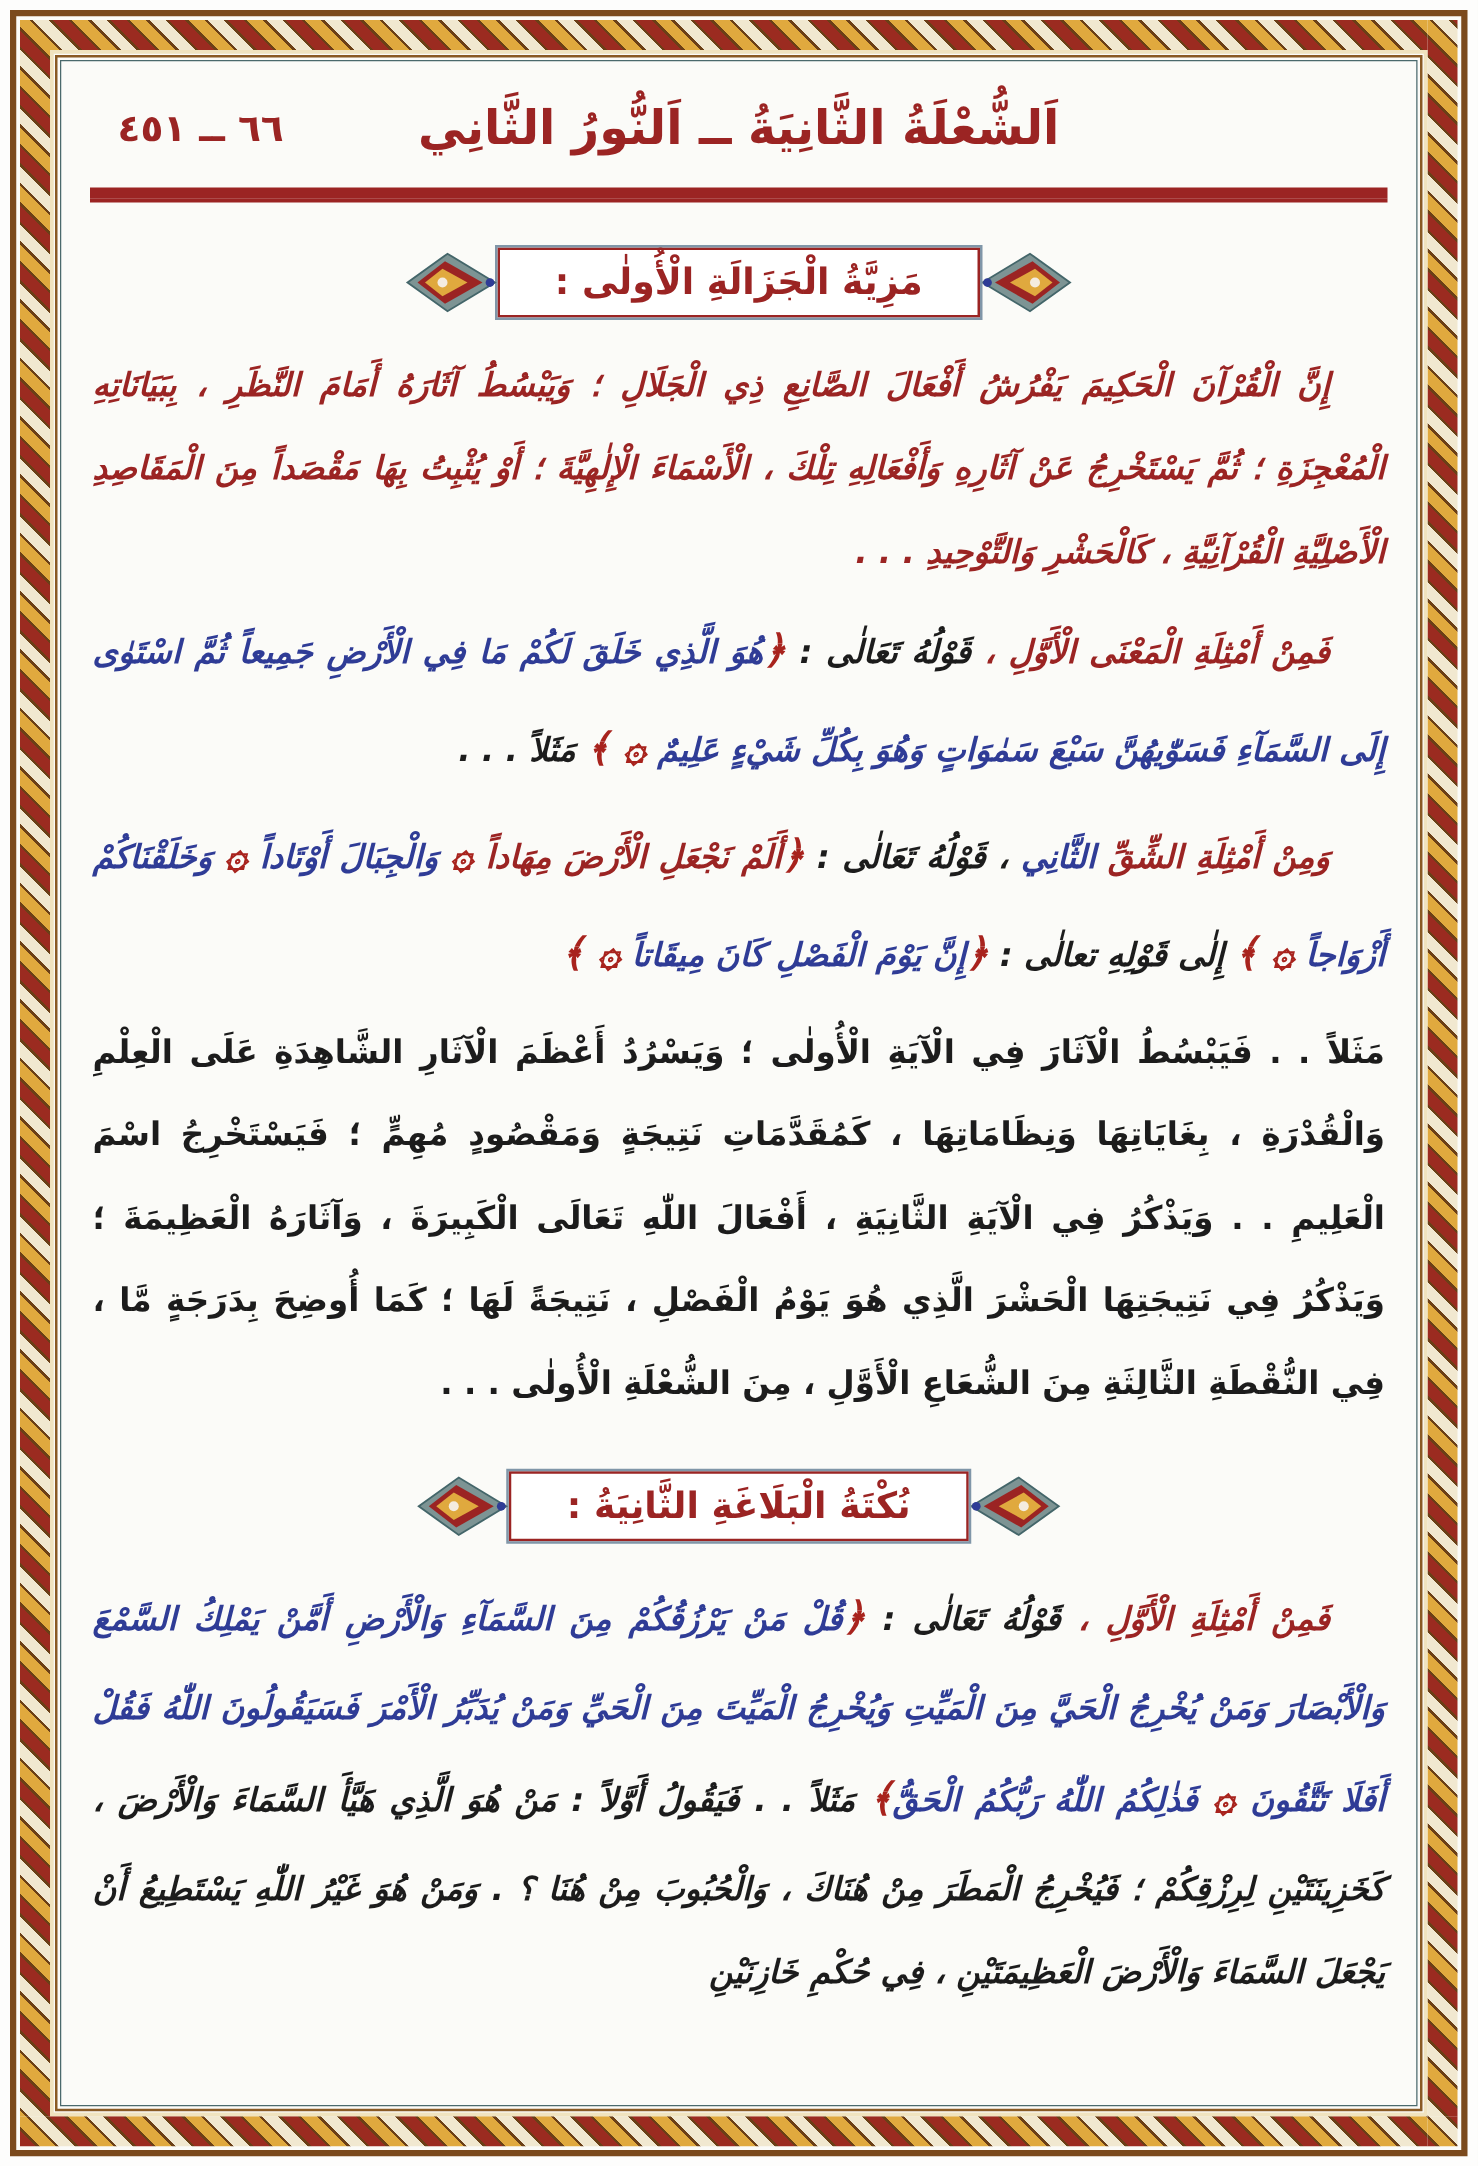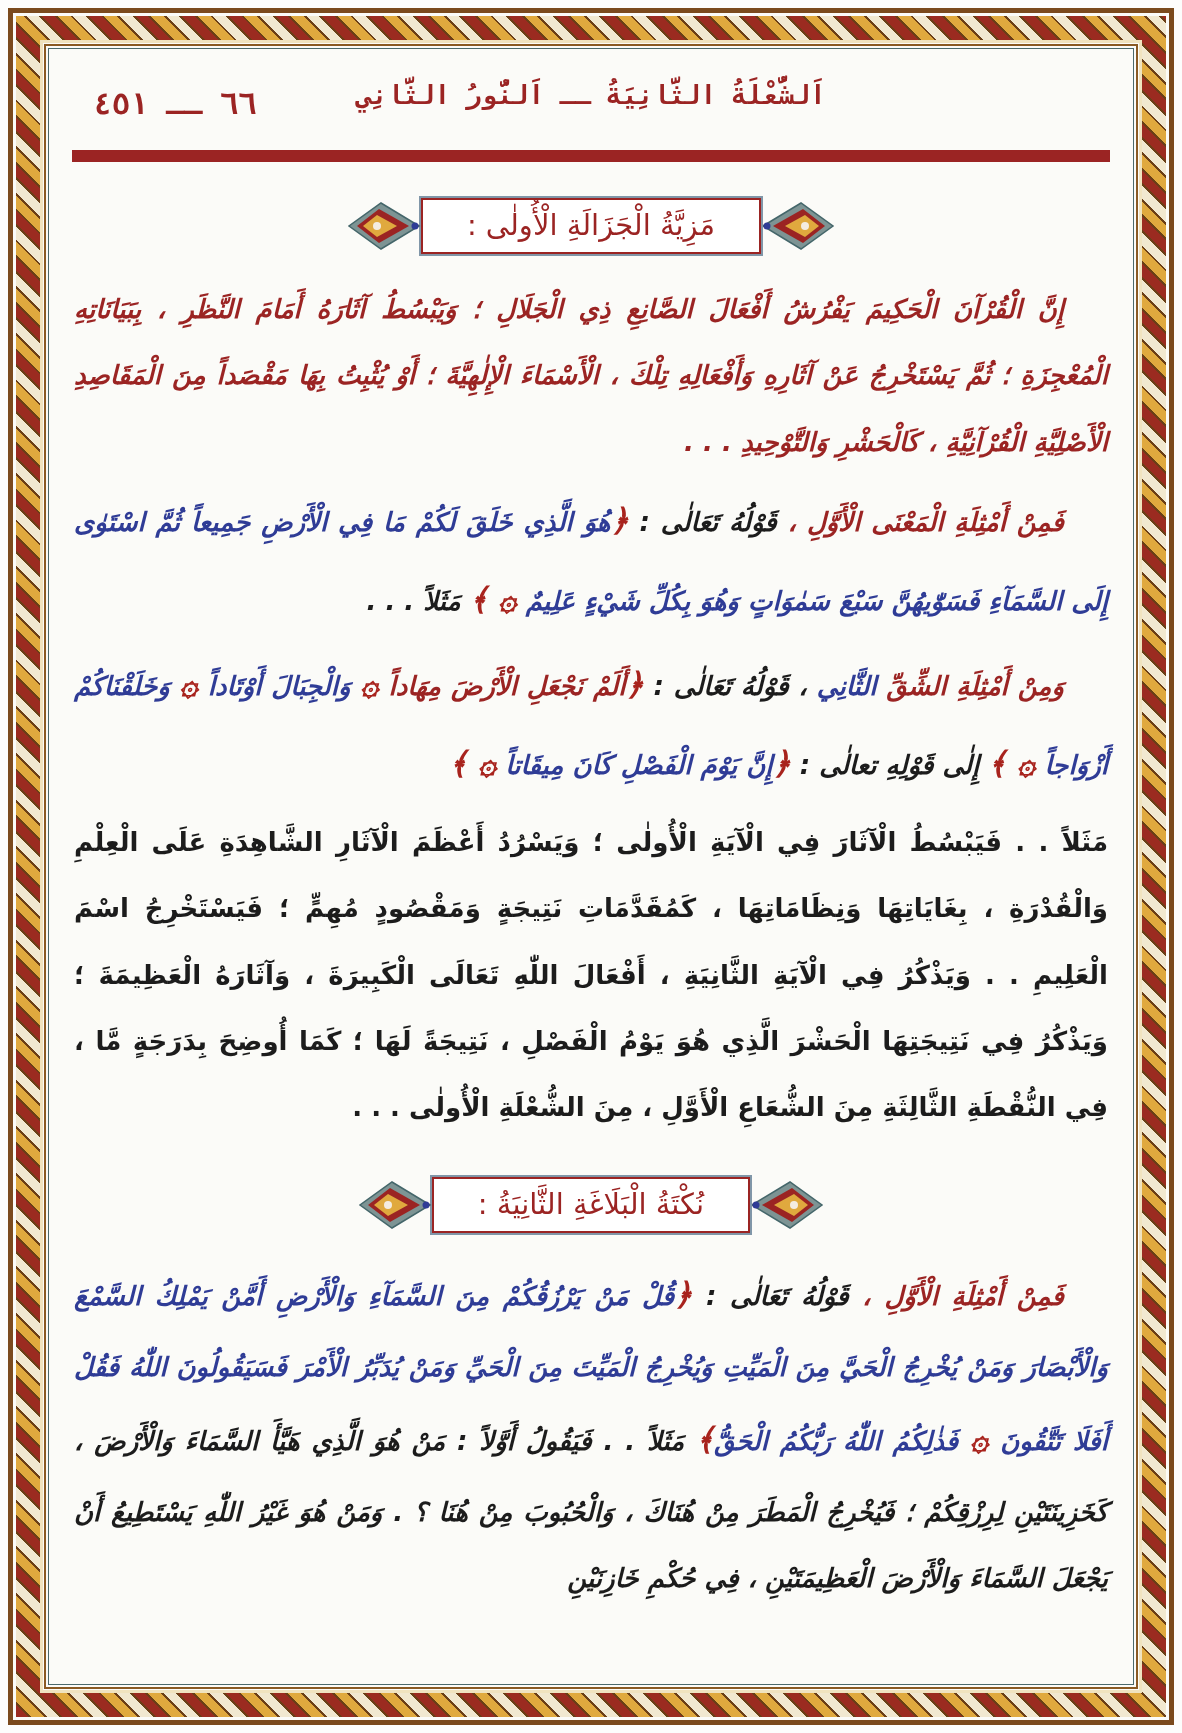--- a/index.html
+++ b/index.html
@@ -34,46 +34,46 @@
   .frame-brown-inner{position:absolute;inset:44px;border:2px solid #8a5a24;}
   .frame-teal-inner{position:absolute;inset:48px;border:1px solid #4a696c;}
   
   .content{
     position:absolute;inset:52px;
     padding:16px 16px 0 16px;
     background:var(--paper);
     overflow:hidden;
     direction:rtl;
   }
-  .page-header{position:relative;height:52px;margin-top:12px;font-family:Liberation Mono, monospace;}
+  .page-header{position:relative;height:52px;margin-top:12px;}
   .page-num{
     position:absolute;left:26px;top:6px;
     font-size:30px;font-weight:bold;color:var(--maroon);
     direction:rtl;
   }
   .page-title{
-    text-align:center;font-size:26px;font-weight:bold;color:var(--maroon);
+    text-align:center;font-size:38px;font-weight:bold;color:var(--maroon);
   }
   .header-rule{
     margin:18px 4px 0 4px;height:4px;
     border-top:9px solid var(--maroon);
     border-bottom:3px solid var(--maroon);
   }
   
   .heading-row{
     display:flex;align-items:center;justify-content:center;
     margin:24px 0 10px 0;min-height:80px;
   }
   .heading-box{
     border:2px solid var(--maroon);
     outline:2px solid #8096a8;
     background:#fff;
     padding:8px 44px 10px 44px;
   }
-  .heading-text{font-size:29px;font-weight:normal;color:var(--maroon);white-space:nowrap;}
+  .heading-text{font-size:29px;font-weight:bold;color:var(--maroon);white-space:nowrap;}
   .orn{flex:0 0 auto;}
   .orn-right{transform:scaleX(-1);}
   
   .doc-body{padding:0 6px;}
   .para{
     font-size:26px;font-weight:bold;line-height:2.55;
     text-align:justify;color:var(--ink);
     margin:6px 0;
   }
   .para.indent{text-indent:44px;font-style:italic;}

